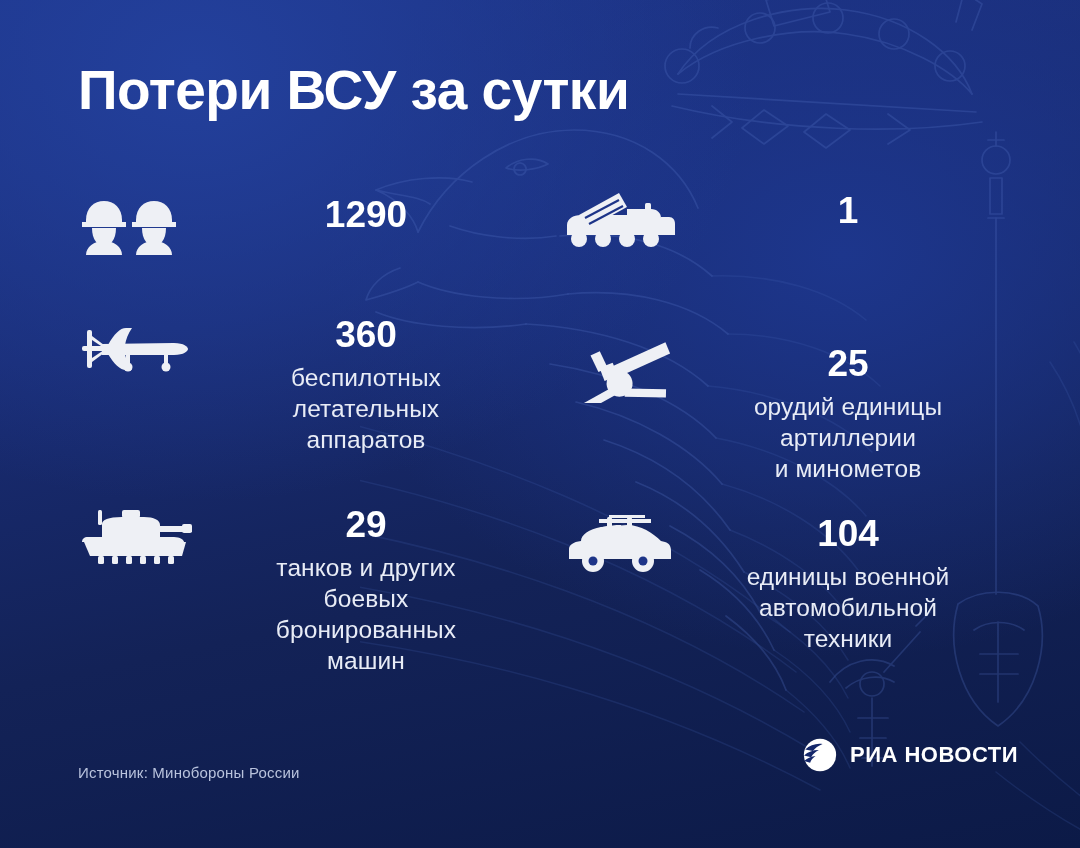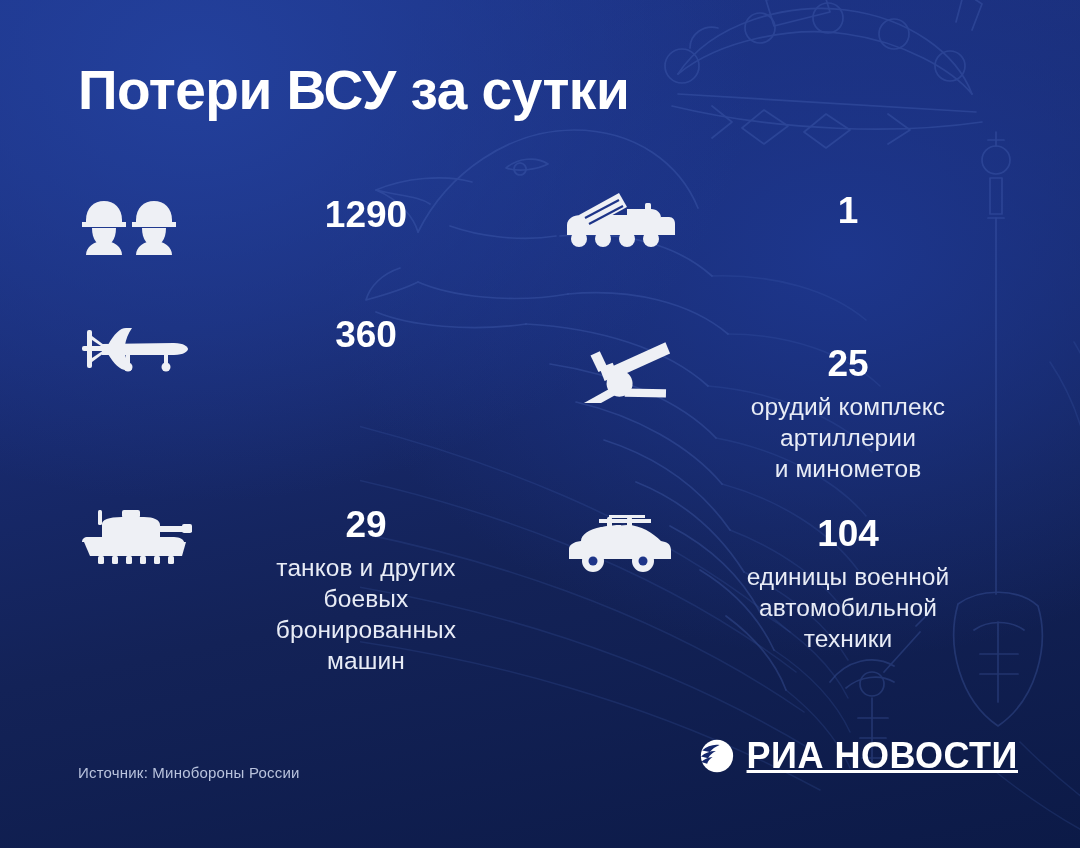--- a/index.html
+++ b/index.html
@@ -99,26 +99,25 @@
     color:#b9c3dd;
     letter-spacing:.2px;
   }
   .logo {
     position:absolute;
     right:62px; top:738px;
     display:flex; align-items:center; gap:13px;
   }
   .logo-mark { width:34px; height:34px; display:block; }
   .logo-text {
-    font-size:36px;
+    font-size:22px;
     font-weight:bold;
     color:#ffffff;
     letter-spacing:.5px;
     line-height:1;
-    text-decoration:underline;
   }
 </style>
 </head>
 <body>
 
 <div class="poster">
 
   <div class="watermark">
     <svg viewBox="0 0 760 900" preserveAspectRatio="xMidYMid meet" aria-hidden="true">
       <g class="wm-stroke">
@@ -268,20 +267,23 @@
             <path d="M14 36 L26 27 L26 24 L14 32 Z"></path>
             <rect x="48" y="29" width="4" height="10"></rect>
             <circle cx="50" cy="41" r="4.5"></circle>
             <rect x="86" y="29" width="4" height="10"></rect>
             <circle cx="88" cy="41" r="4.5"></circle>
           </g>
         </svg>
       </div>
       <div class="stat-body">
         <div class="stat-num">360</div>
+        <div class="stat-label">беспилотных
+летательных
+аппаратов</div>
       </div>
     </div>
 
     <div class="stat" id="l2">
       <div class="stat-icon">
         <svg width="118" height="58" viewBox="0 0 118 58">
           <g class="icon-fill">
             <path d="M6 34 L108 34 L104 48 L12 48 Z"></path>
             <path d="M4 34 C4 31 6 29 10 29 L96 29 C102 29 106 32 106 34 Z"></path>
             <path d="M24 16 C24 12 30 9 44 9 L66 9 C76 9 82 12 82 17 L82 29 L24 29 Z"></path>
@@ -345,21 +347,21 @@
             <path d="M36 22 L50 20 L52 34 L38 36 Z"></path>
             <path d="M30 8 L40 6 L44 24 L34 26 Z"></path>
             <circle cx="52" cy="42" r="13"></circle>
             <path d="M44 44 L2 56 L4 64 L46 52 Z"></path>
             <path d="M56 48 L96 58 L94 66 L54 56 Z"></path>
           </g>
         </svg>
       </div>
       <div class="stat-body">
         <div class="stat-num">25</div>
-        <div class="stat-label">орудий комплекс
+        <div class="stat-label">орудий единицы
 артиллерии
 и минометов</div>
       </div>
     </div>
 
     <div class="stat" id="r2">
       <div class="stat-icon">
         <svg width="106" height="58" viewBox="0 0 106 58">
           <g class="icon-fill">
             <path d="M16 26 C16 20 24 14 36 12 L62 10 C76 10 88 18 96 26 L100 27 C104 28 106 31 106 36 L106 44 L4 44 L4 34 C4 30 8 27 16 26 Z"></path>

